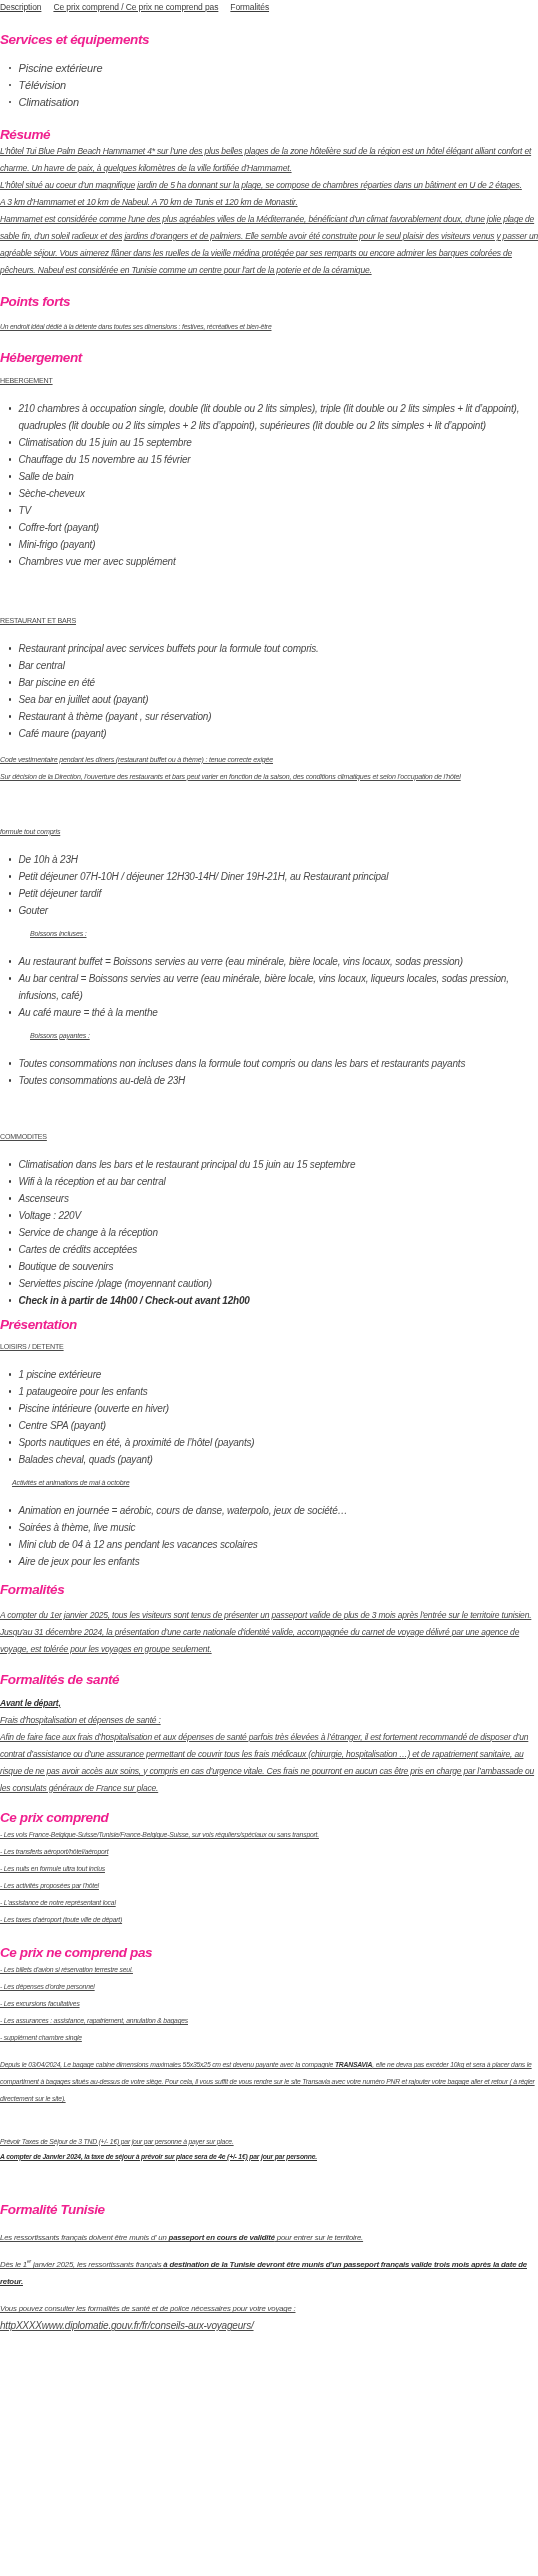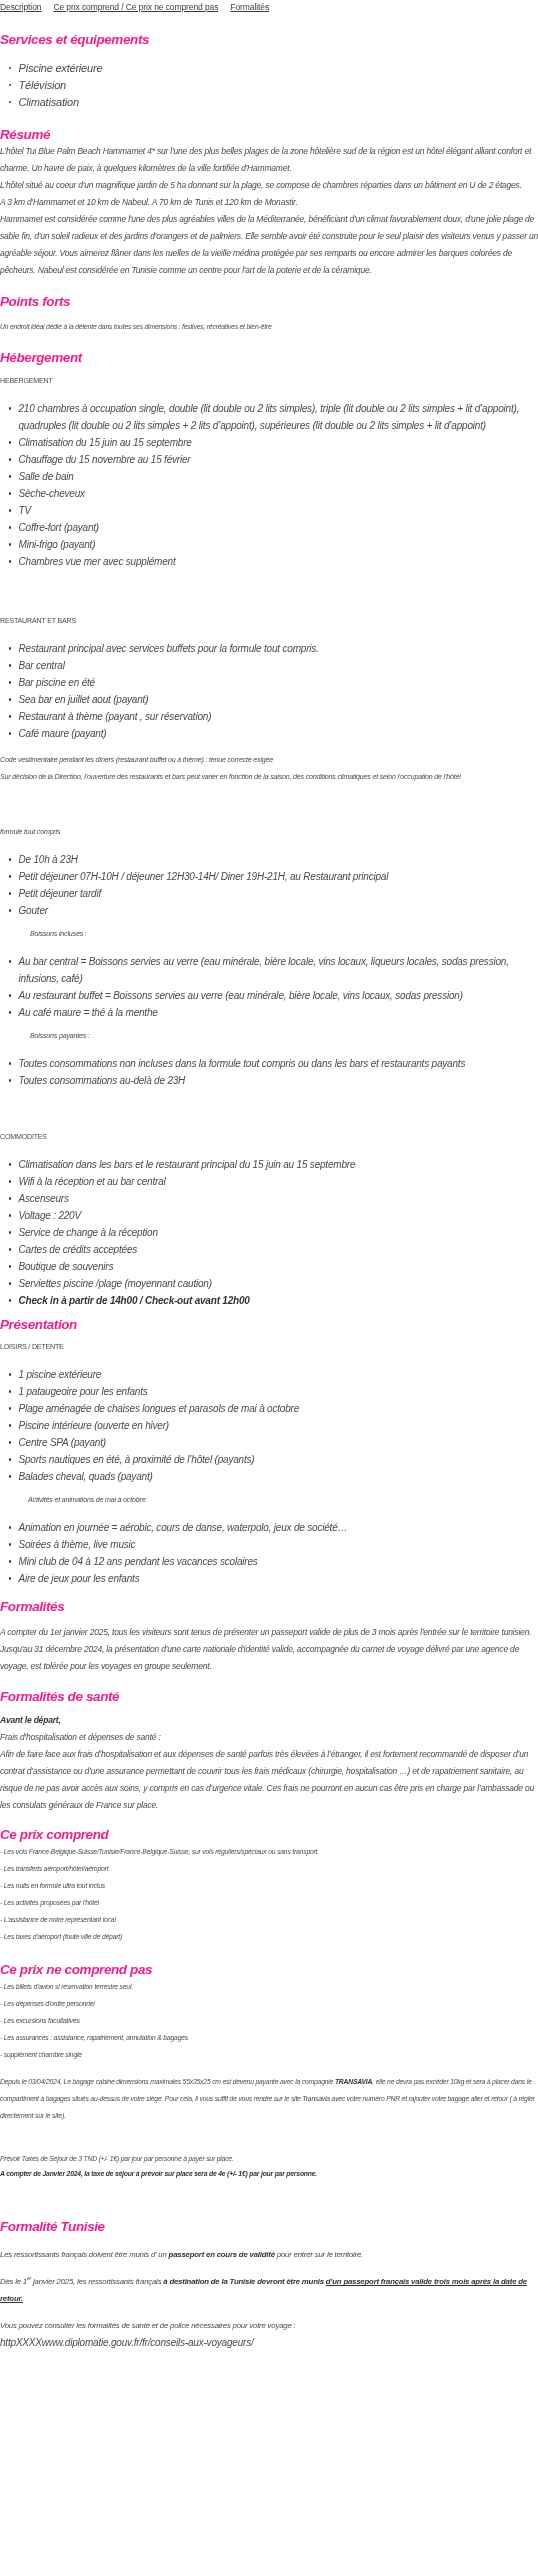--- a/index.html
+++ b/index.html
@@ -53,21 +53,21 @@
     border-radius: 50%;
     background: #3a3a3a;
   }
   ul.bul.big li { font-size: 11px; }
   .small-caps {
     font-size: 7.1px;
     color: #4a4a4a;
     letter-spacing: -0.2px;
     margin: 0;
   }
-  p { margin: 0; }
+  p { margin: 0; text-decoration: underline; }
   .para { font-style: italic; font-size: 8.5px; line-height: 17px; letter-spacing: -0.2px; }
   .para-sm { font-style: italic; font-size: 7.1px; line-height: 17px; letter-spacing: -0.2px; }
   .para-xs { font-style: italic; font-size: 6.8px; line-height: 15.6px; letter-spacing: -0.2px; }
   .indent { padding-left: 30px; }
   .dashlist p { font-style: italic; font-size: 6.8px; line-height: 17px; letter-spacing: -0.2px; }
   b, strong { font-weight: bold; color: #333; }
   u { text-decoration: underline; }
   sup { font-size: 5px; line-height: 0; }
 </style>
 </head>
@@ -140,22 +140,22 @@
   <ul class="bul">
     <li>De 10h à 23H</li>
     <li>Petit déjeuner 07H-10H / déjeuner  12H30-14H/ Diner 19H-21H, au Restaurant principal</li>
     <li>Petit déjeuner tardif</li>
     <li>Gouter</li>
   </ul>
   <div style="height:7.1px"></div>
   <p class="para-sm indent">Boissons incluses :</p>
   <div style="height:10px"></div>
   <ul class="bul">
+    <li>Au restaurant buffet = Boissons servies au verre (eau minérale, bière locale, vins locaux, sodas pression)</li>
     <li>Au bar central  = Boissons servies au verre (eau minérale, bière locale, vins locaux, liqueurs locales, sodas pression, infusions, café)</li>
-    <li>Au restaurant buffet = Boissons servies au verre (eau minérale, bière locale, vins locaux, sodas pression)</li>
     <li>Au café maure = thé à la menthe</li>
   </ul>
   <div style="height:7.1px"></div>
   <p class="para-sm indent">Boissons payantes :</p>
   <div style="height:10px"></div>
   <ul class="bul">
     <li>Toutes consommations non incluses dans la formule tout compris ou dans les bars et restaurants payants</li>
     <li>Toutes consommations au-delà de 23H</li>
   </ul>
 
@@ -175,28 +175,27 @@
   </ul>
 
   <div style="height:7.1px"></div>
   <h2>Présentation</h2>
   <div style="height:5.7px"></div>
   <p class="small-caps">LOISIRS / DETENTE</p>
   <div style="height:10px"></div>
   <ul class="bul">
     <li>1 piscine extérieure</li>
     <li>1 pataugeoire pour les enfants</li>
-    <li>Plage aménagée de chaises longues et parasols de mai à octobre</li>
     <li>Piscine intérieure  (ouverte en hiver)</li>
     <li>Centre SPA  (payant)</li>
     <li>Sports nautiques en été, à proximité de l’hôtel (payants)</li>
     <li>Balades cheval,  quads (payant)</li>
   </ul>
   <div style="height:7.1px"></div>
-  <p class="para-sm indent" style="padding-left:28px">Activités et animations de mai à octobre</p>
+  <p class="para-sm indent" style="padding-left:12px">Activités et animations de mai à octobre</p>
   <div style="height:10px"></div>
   <ul class="bul">
     <li>Animation en journée = aérobic, cours de danse, waterpolo, jeux de société…</li>
     <li>Soirées à thème, live music</li>
     <li>Mini club de 04 à 12 ans  pendant les vacances scolaires</li>
     <li>Aire de jeux pour les enfants</li>
   </ul>
 
   <div style="height:11.4px"></div>
   <h2>Formalités</h2>

